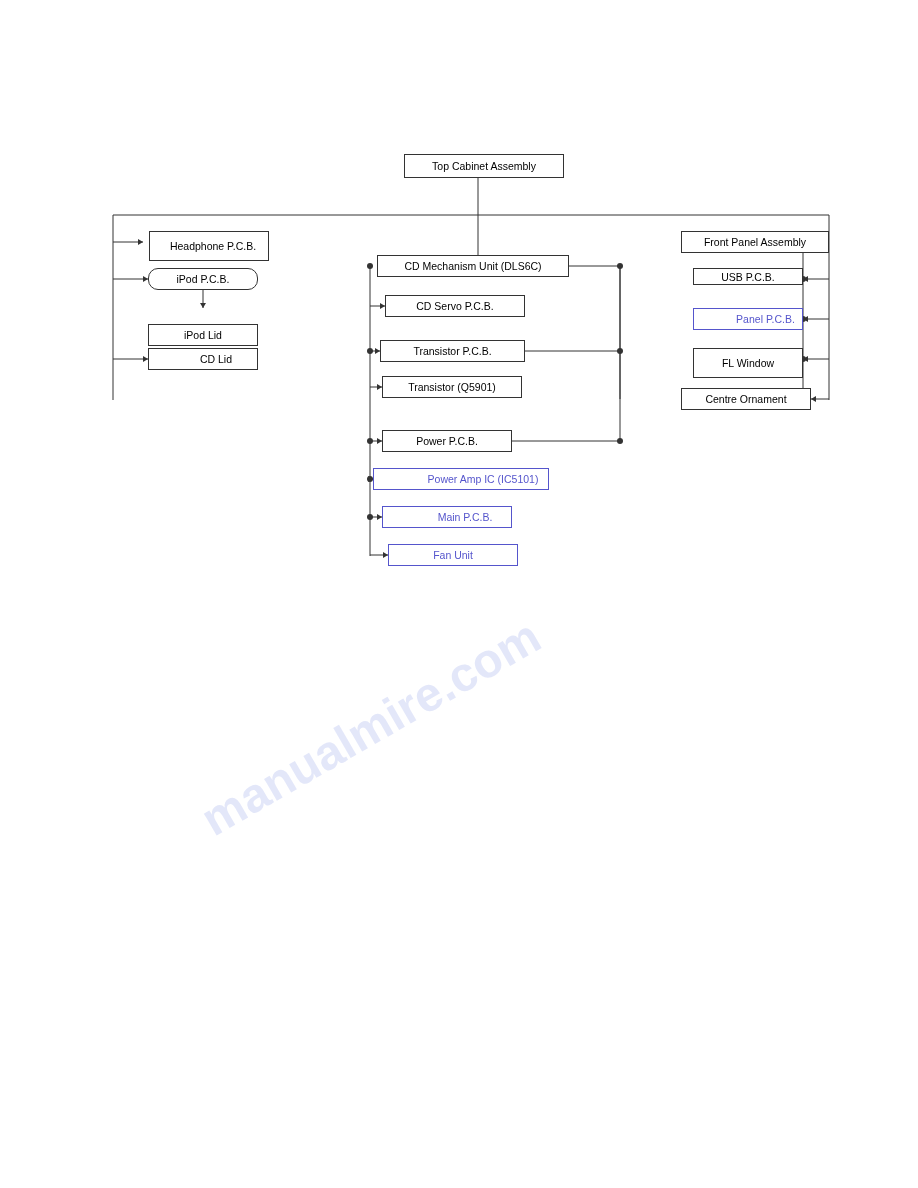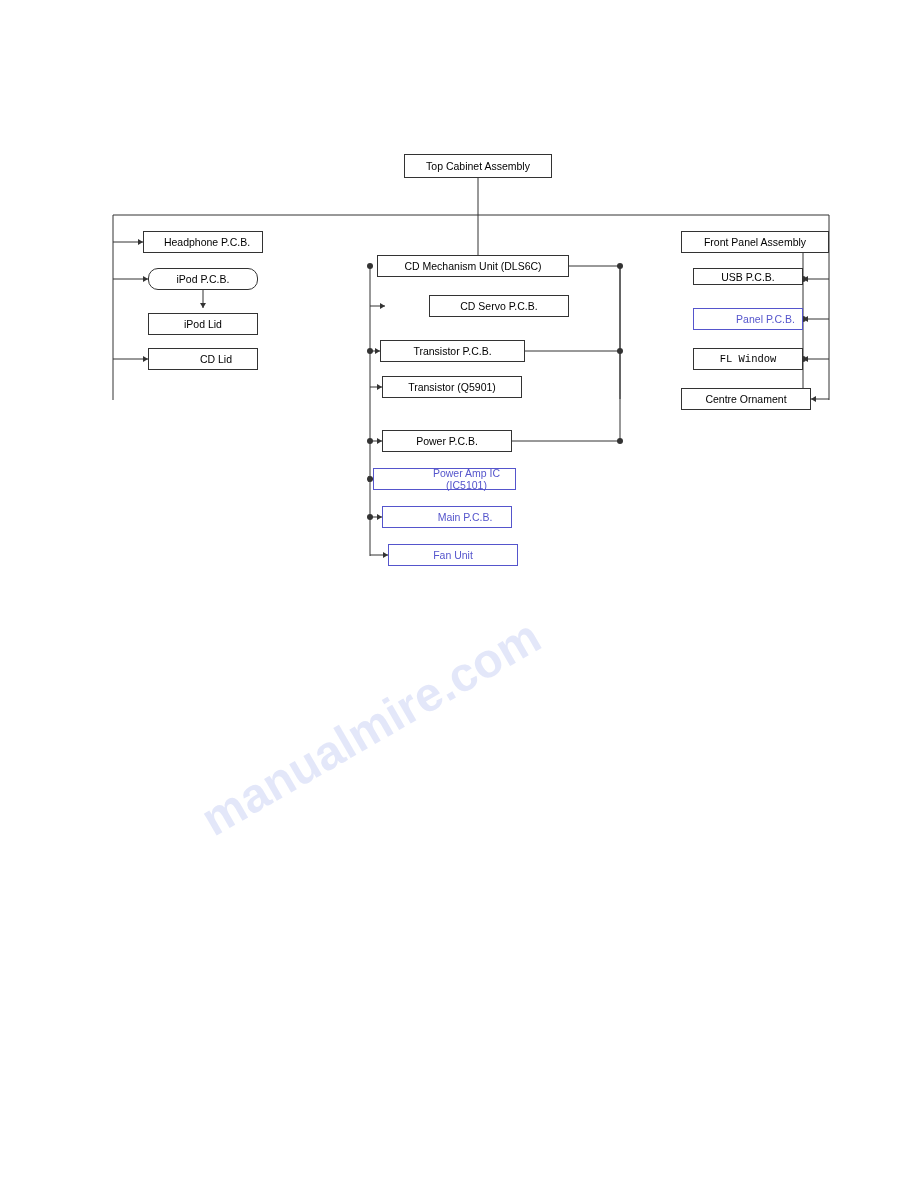--- a/index.html
+++ b/index.html
@@ -153,61 +153,61 @@
     <line x1="620" y1="266" x2="620" y2="441"></line>
 
     <line x1="803" y1="242" x2="803" y2="399"></line>
     <circle cx="803" cy="279" r="3" fill="#333"></circle>
     <circle cx="803" cy="319" r="3" fill="#333"></circle>
     <circle cx="803" cy="359" r="3" fill="#333"></circle>
     <circle cx="803" cy="399" r="3" fill="#333"></circle>
 
   </svg>
 
-  <div class="node" style="left:404px; top:154px; width:148px; height:24px;">
+  <div class="node" style="left:404px; top:154px; width:160px; height:24px;">
     <span>Top Cabinet Assembly</span>
   </div>
 
-  <div class="node" style="left:143px; top:231px; width:120px; height:22px;padding-left:12px;">
+  <div class="node" style="left:149px; top:231px; width:120px; height:30px;padding-left:12px;">
     <span>Headphone P.C.B.</span>
   </div>
 
   <div class="node" style="left:148px; top:268px; width:110px; height:22px;border-radius:10px;">
     <span>iPod P.C.B.</span>
   </div>
 
-  <div class="node" style="left:148px; top:313px; width:110px; height:22px;">
+  <div class="node" style="left:148px; top:324px; width:110px; height:22px;">
     <span>iPod Lid</span>
   </div>
 
   <div class="node" style="left:148px; top:348px; width:110px; height:22px;padding-left:30px;">
     <span>CD Lid</span>
   </div>
 
   <div class="node" style="left:377px; top:255px; width:192px; height:22px;">
     <span>CD Mechanism Unit (DLS6C)</span>
   </div>
 
-  <div class="node" style="left:385px; top:295px; width:140px; height:22px;margin-left:44px;">
+  <div class="node" style="left:385px; top:295px; width:140px; height:22px;">
     <span>CD Servo P.C.B.</span>
   </div>
 
   <div class="node" style="left:380px; top:340px; width:145px; height:22px;">
     <span>Transistor P.C.B.</span>
   </div>
 
   <div class="node" style="left:382px; top:376px; width:140px; height:22px;">
     <span>Transistor (Q5901)</span>
   </div>
 
   <div class="node" style="left:382px; top:430px; width:130px; height:22px;">
     <span>Power P.C.B.</span>
   </div>
 
-  <div class="node highlight" style="left:373px; top:468px; width:143px; height:22px;padding-left:48px;">
+  <div class="node highlight" style="left:373px; top:468px; width:176px; height:22px;padding-left:48px;">
     <span>Power Amp IC (IC5101)</span>
   </div>
 
   <div class="node highlight" style="left:382px; top:506px; width:130px; height:22px;padding-left:40px;">
     <span>Main P.C.B.</span>
   </div>
 
   <div class="node highlight" style="left:388px; top:544px; width:130px; height:22px;">
     <span>Fan Unit</span>
   </div>
@@ -217,21 +217,21 @@
   </div>
 
   <div class="node" style="left:693px; top:268px; width:110px; height:17px;">
     <span>USB P.C.B.</span>
   </div>
 
   <div class="node highlight" style="left:693px; top:308px; width:110px; height:22px;padding-left:39px;">
     <span>Panel P.C.B.</span>
   </div>
 
-  <div class="node" style="left:693px; top:348px; width:110px; height:22px;font-family:Liberation Mono, monospace;">
+  <div class="node" style="left:693px; top:348px; width:110px; height:30px;">
     <span>FL Window</span>
   </div>
 
   <div class="node" style="left:681px; top:388px; width:130px; height:22px;">
     <span>Centre Ornament</span>
   </div>
 
   <div class="watermark">manualmire.com</div>
 
 </div>

